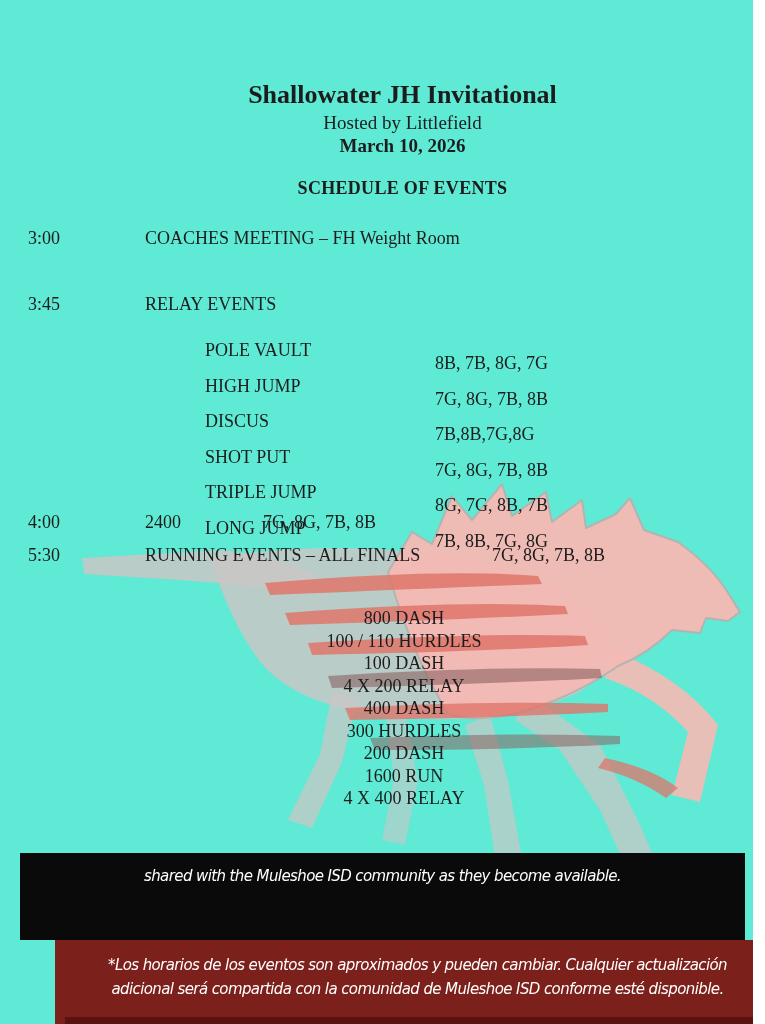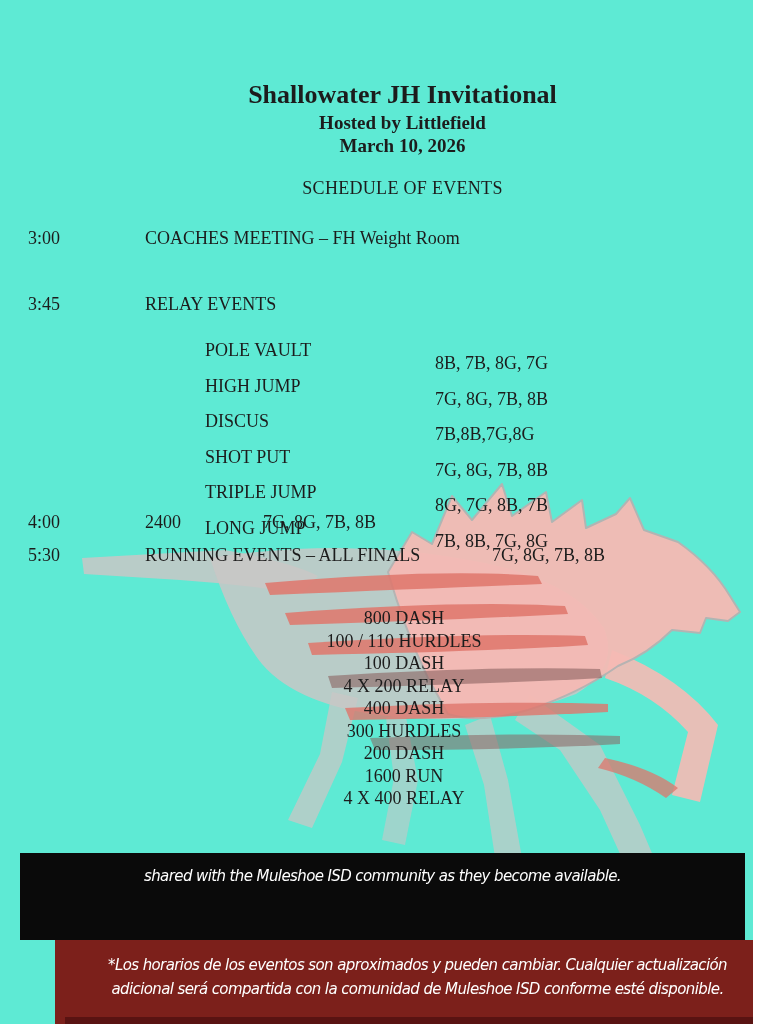--- a/index.html
+++ b/index.html
@@ -13,23 +13,23 @@
   }
   
   .watermark{
     position:absolute;left:60px;top:480px;
     width:705px;height:420px;
     z-index:0;
   }
   
   .hdr{position:absolute;left:40px;width:725px;text-align:center;z-index:2;margin:0;}
   .title{top:80px;font-size:26px;font-weight:bold;}
-  .subtitle{top:112px;font-size:19px;font-weight:bold;}
+  .subtitle{top:112px;font-size:19px;font-weight:normal;}
   .date{top:135px;font-size:19px;font-weight:bold;}
-  .section-heading{top:178px;font-size:18px;font-weight:normal;letter-spacing:.3px;}
+  .section-heading{top:178px;font-size:18px;font-weight:bold;letter-spacing:.3px;}
   
   .abs{position:absolute;z-index:2;font-size:18px;line-height:22px;white-space:nowrap;}
   .t-col{left:28px;}
   .l-col{left:145px;}
   .row-coaches{top:227px;}
   .row-field{top:293px;}
   .fe-block{position:absolute;left:205px;top:339px;z-index:2;font-size:18px;line-height:22.5px;}
   .fe-row{display:flex;}
   .fe-name{width:230px;}
   .fe-groups{white-space:nowrap;margin-top:13px;}

